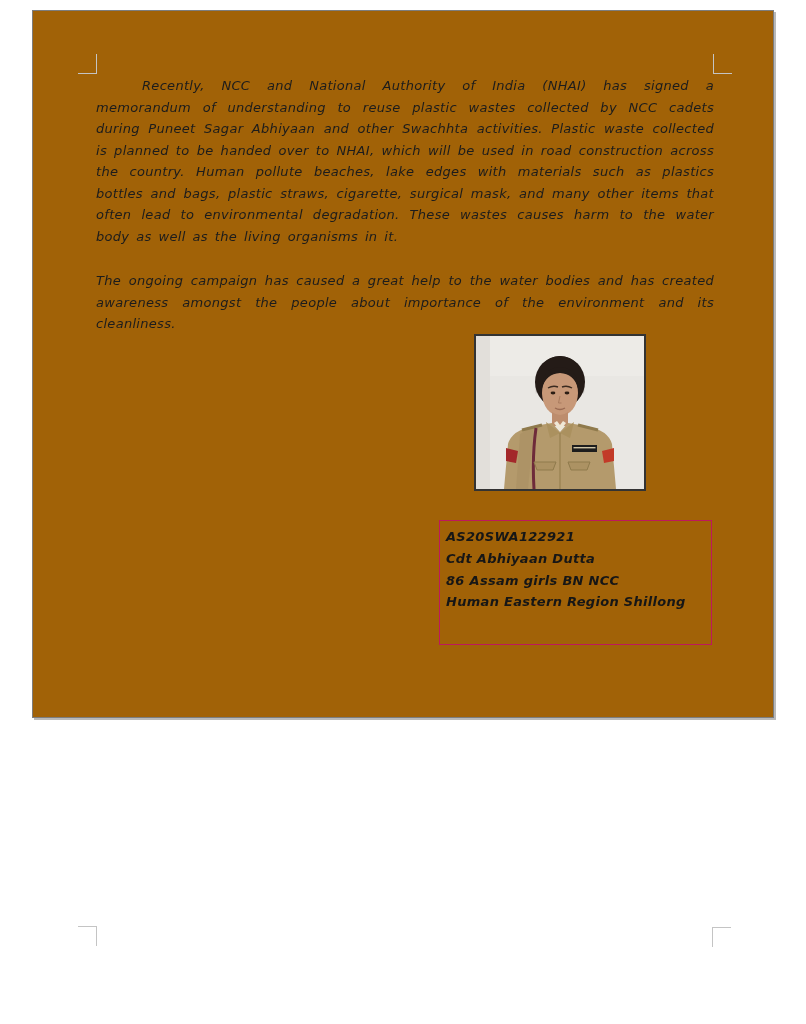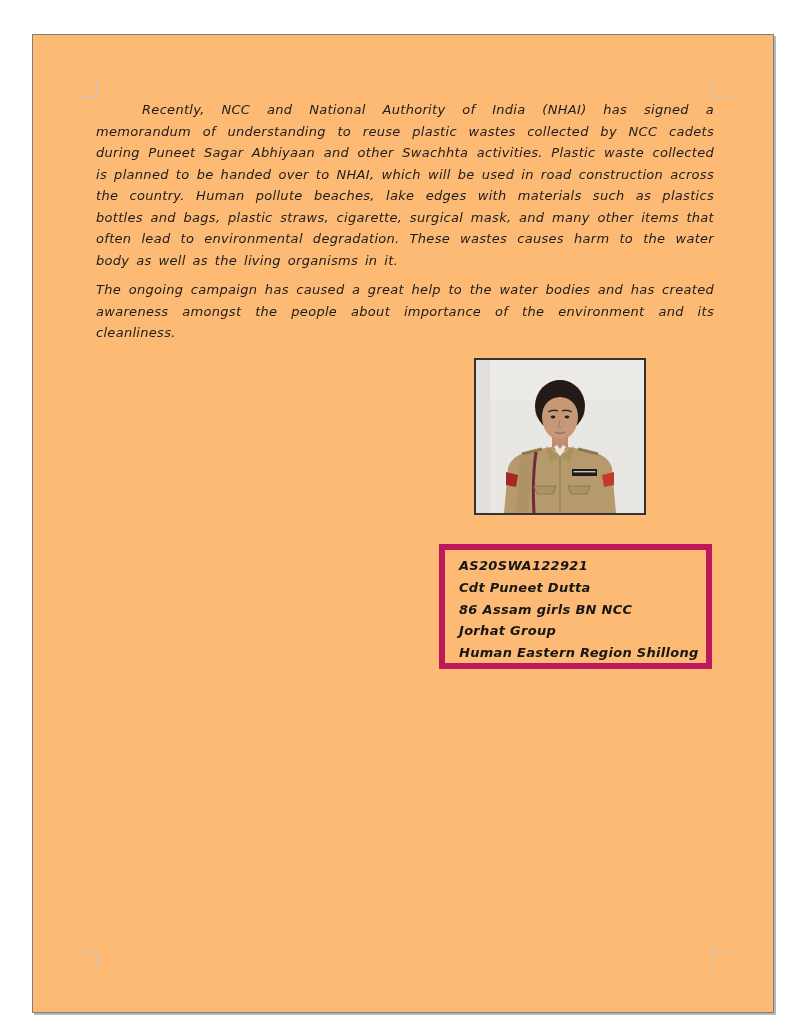--- a/index.html
+++ b/index.html
@@ -5,23 +5,23 @@
   * { margin: 0; padding: 0; box-sizing: border-box; }
   html, body {
     width: 806px; height: 1024px;
     background: #ffffff;
     font-family: "DejaVu Sans", sans-serif;
     overflow: hidden;
     position: relative;
   }
   .page {
     position: absolute;
-    left: 32px; top: 34px;
-    width: 742px; height: 979px;
-    background: #fdba74;
+    left: 32px; top: 10px;
+    width: 742px; height: 708px;
+    background: #a16207;
     border: 1px solid #7d7d7d;
     box-shadow: 2px 2px 0 #b9b9b9;
   }
   
   .crop { position: absolute; width: 19px; height: 20px; }
   .crop-tl { left: 45px;  top: 43px;  border-right: 1px solid #c4c4c4; border-bottom: 1px solid #c4c4c4; }
   .crop-tr { left: 680px; top: 43px;  border-left: 1px solid #c4c4c4;  border-bottom: 1px solid #c4c4c4; }
   .crop-bl { left: 45px;  top: 915px; border-right: 1px solid #c4c4c4; border-top: 1px solid #c4c4c4; }
   .crop-br { left: 679px; top: 916px; border-left: 1px solid #c4c4c4;  border-top: 1px solid #c4c4c4; }
 
@@ -32,38 +32,38 @@
     font-family: "DejaVu Sans", sans-serif;
     font-style: italic;
     font-size: 13px;
     line-height: 21.5px;
     letter-spacing: 0.3px;
     word-spacing: 2.5px;
     color: #1c1c1c;
     text-align: justify;
   }
   .body-text p.indent { text-indent: 46px; }
-  .body-text p + p { margin-top: 8px; }
+  .body-text p + p { margin-top: 23px; }
 
   .photo-frame {
     position: absolute;
     left: 441px; top: 323px;
     width: 172px; height: 157px;
     border: 2px solid #333333;
     background: #e9e7e3;
     overflow: hidden;
   }
   .photo-frame svg { display: block; width: 168px; height: 153px; }
 
   .signature-box {
     position: absolute;
     left: 406px; top: 509px;
     width: 273px; height: 125px;
-    border: 6px solid #be185d;
-    padding: 5px 14px;
+    border: 1px solid #be185d;
+    padding: 5px 6px;
   }
   .signature-box .sig-line {
     font-family: "DejaVu Sans", sans-serif;
     font-style: italic;
     font-weight: bold;
     font-size: 13px;
     line-height: 21.8px;
     letter-spacing: 0.3px;
     color: #161616;
     white-space: nowrap;
@@ -131,19 +131,18 @@
       <path d="M 58,126 h 22 l -3,8 h -16 Z" fill="#ac9263" stroke="#8f7a4c" stroke-width="1"></path>
       <path d="M 92,126 h 22 l -3,8 h -16 Z" fill="#ac9263" stroke="#8f7a4c" stroke-width="1"></path>
 
       <path d="M 30,112 l 12,3 l -2,12 l -10,-2 Z" fill="#a3282a"></path>
       <path d="M 138,112 l -12,3 l 2,12 l 10,-2 Z" fill="#c23a28"></path>
     </svg>
   </div>
 
   <div class="signature-box">
     <div class="sig-line">AS20SWA122921</div>
-    <div class="sig-line">Cdt Puneet Dutta</div>
+    <div class="sig-line">Cdt Abhiyaan Dutta</div>
     <div class="sig-line">86 Assam girls BN NCC</div>
-    <div class="sig-line">Jorhat Group</div>
     <div class="sig-line">Human Eastern Region Shillong</div>
   </div>
 
 </div>
 
 </body></html>

